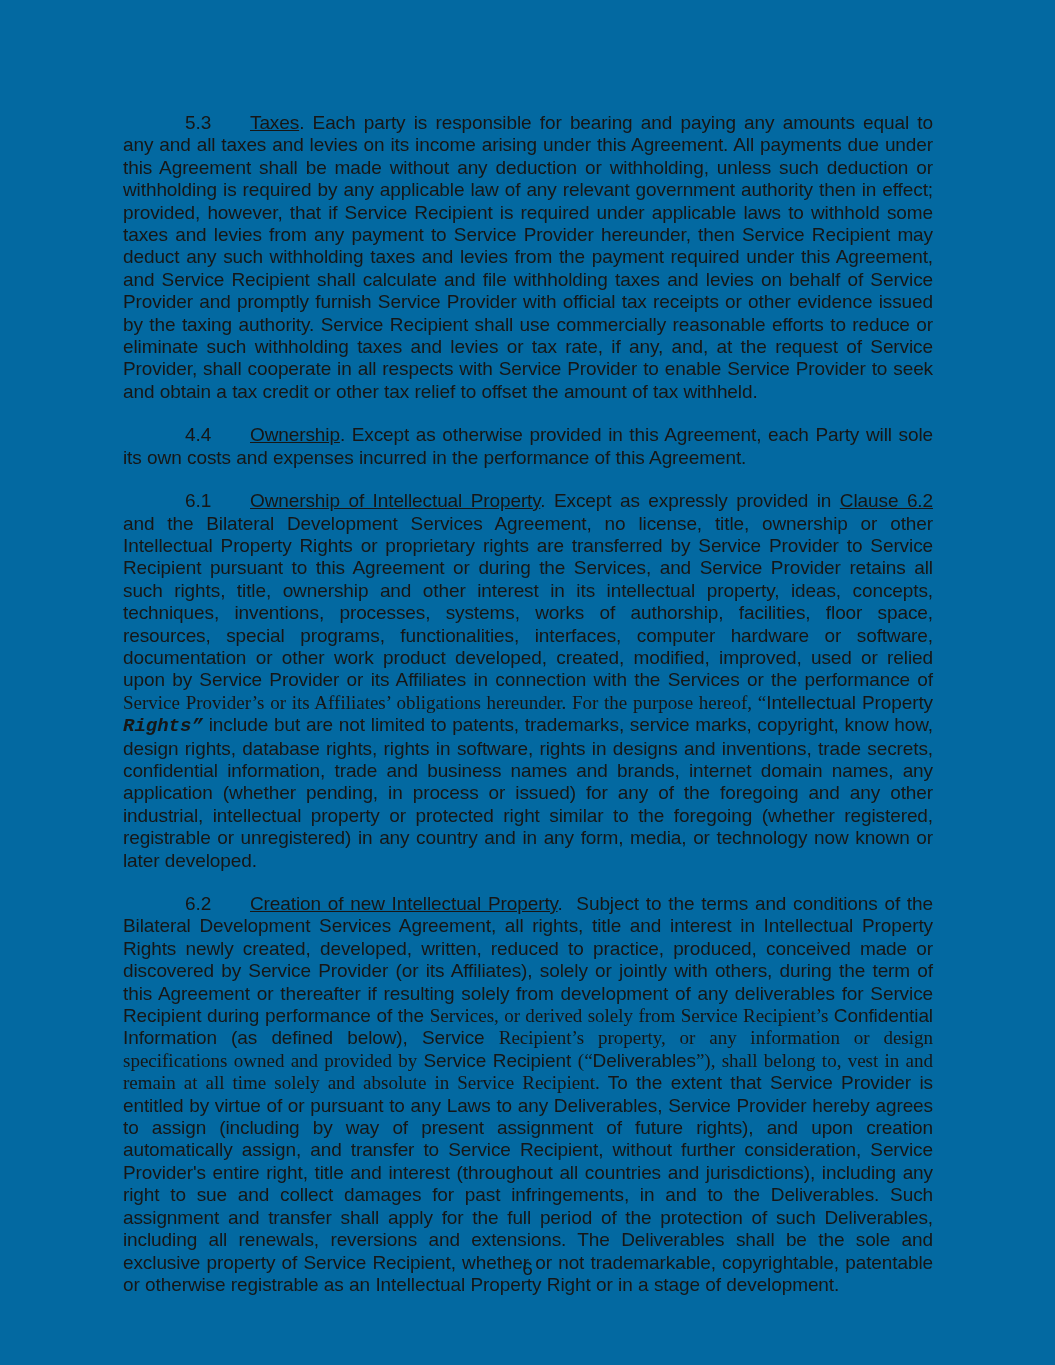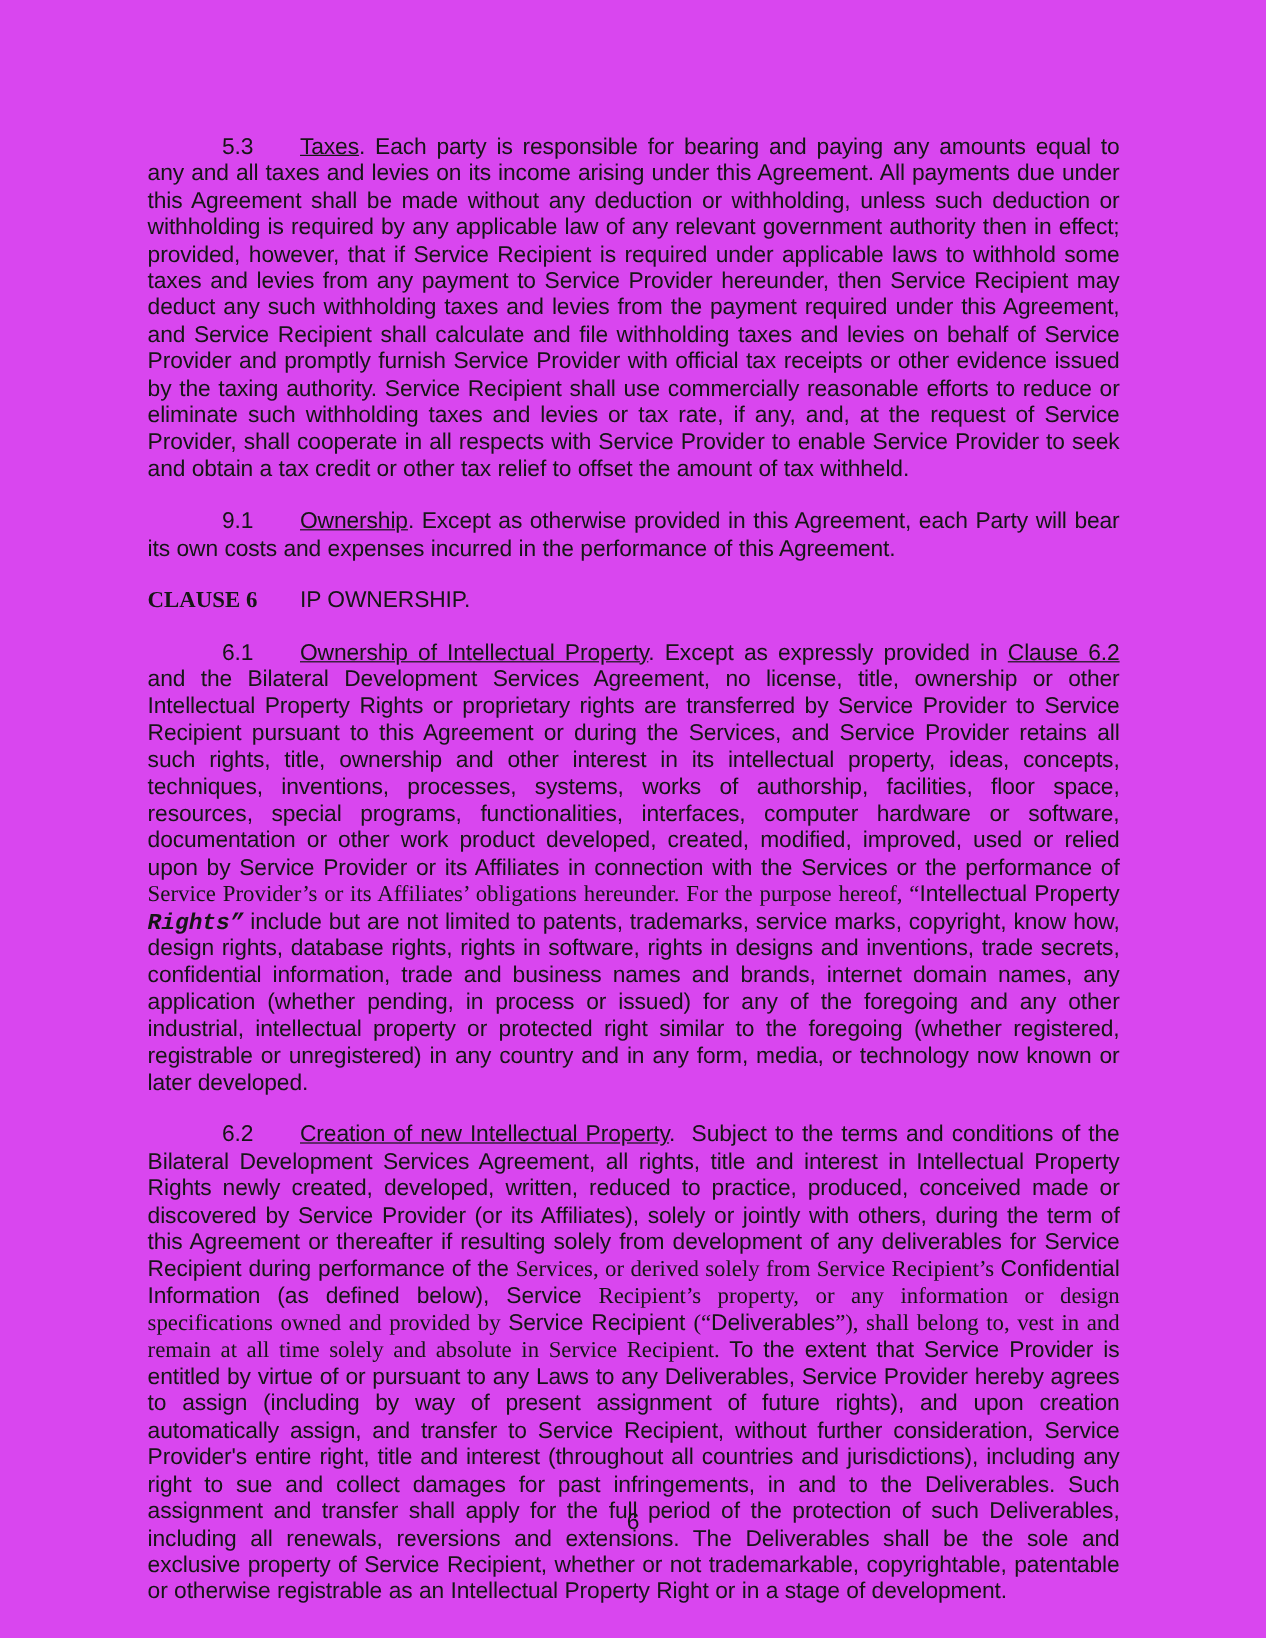--- a/index.html
+++ b/index.html
@@ -11,21 +11,21 @@
     width: 1055px;
     height: 1365px;
     position: relative;
     overflow: hidden;
     font-family: "Liberation Sans", sans-serif;
     color: #161616;
   }
   .page {
     position: absolute;
     inset: 0;
-    background: #d946ef;
+    background: #0369a1;
   }
   .content {
     position: absolute;
     left: 123px;
     top: 112px;
     width: 810px;
   }
   .para {
     margin: 0 0 21px 0;
     font-size: 19px;
@@ -60,19 +60,18 @@
     font-size: 19px;
     color: #161616;
   }
 </style>
 </head>
 <body>
 
 <div class="page">
   <div class="content">
     <p class="para"><span class="tabstop" style="width: 65px;">5.3</span><span class="underline">Taxes</span><span>. Each party is responsible for bearing and paying any amounts equal to any and all taxes and levies on its income arising under this Agreement. All payments due under this Agreement shall be made without any deduction or withholding, unless such deduction or withholding is required by any applicable law of any relevant government authority then in effect; provided, however, that if Service Recipient is required under applicable laws to withhold some taxes and levies from any payment to Service Provider hereunder, then Service Recipient may deduct any such withholding taxes and levies from the payment required under this Agreement, and Service Recipient shall calculate and file withholding taxes and levies on behalf of Service Provider and promptly furnish Service Provider with official tax receipts or other evidence issued by the taxing authority. Service Recipient shall use commercially reasonable efforts to reduce or eliminate such withholding taxes and levies or tax rate, if any, and, at the request of Service Provider, shall cooperate in all respects with Service Provider to enable Service Provider to seek and obtain a tax credit or other tax relief to offset the amount of tax withheld.</span></p>
-    <p class="para"><span class="tabstop" style="width: 65px;">9.1</span><span class="underline">Ownership</span><span>. Except as otherwise provided in this Agreement, each Party will bear its own costs and expenses incurred in the performance of this Agreement.</span></p>
-    <p class="para heading"><span class="serif bold tabstop" style="width: 127px;">CLAUSE 6</span><span>IP OWNERSHIP.</span></p>
+    <p class="para"><span class="tabstop" style="width: 65px;">4.4</span><span class="underline">Ownership</span><span>. Except as otherwise provided in this Agreement, each Party will sole its own costs and expenses incurred in the performance of this Agreement.</span></p>
     <p class="para"><span class="tabstop" style="width: 65px;">6.1</span><span class="underline">Ownership of Intellectual Property</span><span>. Except as expressly provided in </span><span class="underline">Clause 6.2</span><span> and the Bilateral Development Services Agreement, no license, title, ownership or other Intellectual Property Rights or proprietary rights are transferred by Service Provider to Service Recipient pursuant to this Agreement or during the Services, and Service Provider retains all such rights, title, ownership and other interest in its intellectual property, ideas, concepts, techniques, inventions, processes, systems, works of authorship, facilities, floor space, resources, special programs, functionalities, interfaces, computer hardware or software, documentation or other work product developed, created, modified, improved, used or relied upon by Service Provider or its Affiliates in connection with the Services or the performance of </span><span class="serif">Service Provider’s or its Affiliates’ obligations hereunder. For the purpose hereof, “</span><span>Intellectual Property </span><span class="serif bold italic">Rights”</span><span> include but are not limited to patents, trademarks, service marks, copyright, know how, design rights, database rights, rights in software, rights in designs and inventions, trade secrets, confidential information, trade and business names and brands, internet domain names, any application (whether pending, in process or issued) for any of the foregoing and any other industrial, intellectual property or protected right similar to the foregoing (whether registered, registrable or unregistered) in any country and in any form, media, or technology now known or later developed.</span></p>
     <p class="para"><span class="tabstop" style="width: 65px;">6.2</span><span class="underline">Creation of new Intellectual Property</span><span>.&nbsp; Subject to the terms and conditions of the Bilateral Development Services Agreement, all rights, title and interest in Intellectual Property Rights newly created, developed, written, reduced to practice, produced, conceived made or discovered by Service Provider (or its Affiliates), solely or jointly with others, during the term of this Agreement or thereafter if resulting solely from development of any deliverables for Service Recipient during performance of the </span><span class="serif">Services, or derived solely from Service Recipient’s </span><span>Confidential Information (as defined below), Service </span><span class="serif">Recipient’s property, or any information or design specifications owned and provided by </span><span>Service Recipient </span><span class="serif">(“</span><span>Deliverables</span><span class="serif">”), shall belong to, vest in and remain at all time solely and absolute in Service Recipient. </span><span>To the extent that Service Provider is entitled by virtue of or pursuant to any Laws to any Deliverables, Service Provider hereby agrees to assign (including by way of present assignment of future rights), and upon creation automatically assign, and transfer to Service Recipient, without further consideration, Service Provider's entire right, title and interest (throughout all countries and jurisdictions), including any right to sue and collect damages for past infringements, in and to the Deliverables. Such assignment and transfer shall apply for the full period of the protection of such Deliverables, including all renewals, reversions and extensions. The Deliverables shall be the sole and exclusive property of Service Recipient, whether or not trademarkable, copyrightable, patentable or otherwise registrable as an Intellectual Property Right or in a stage of development.</span></p>
   </div>
   <div class="pagenum">6</div>
 </div>
 
 </body></html>

